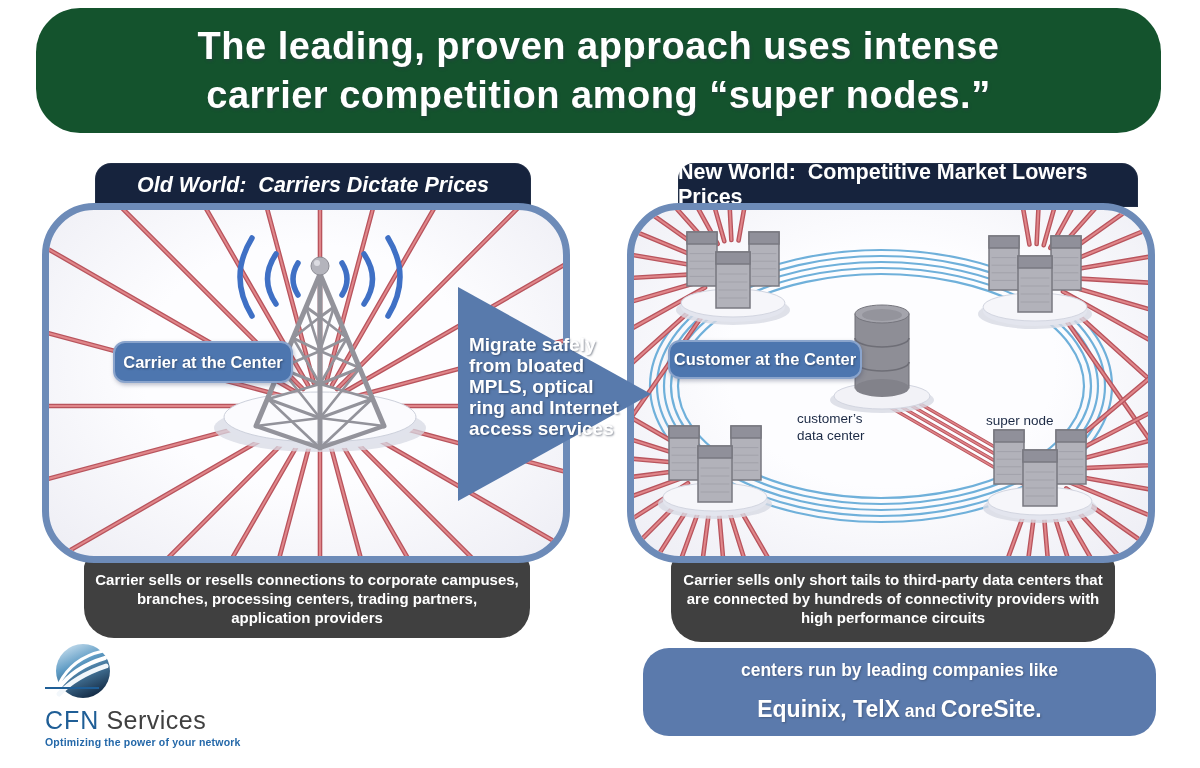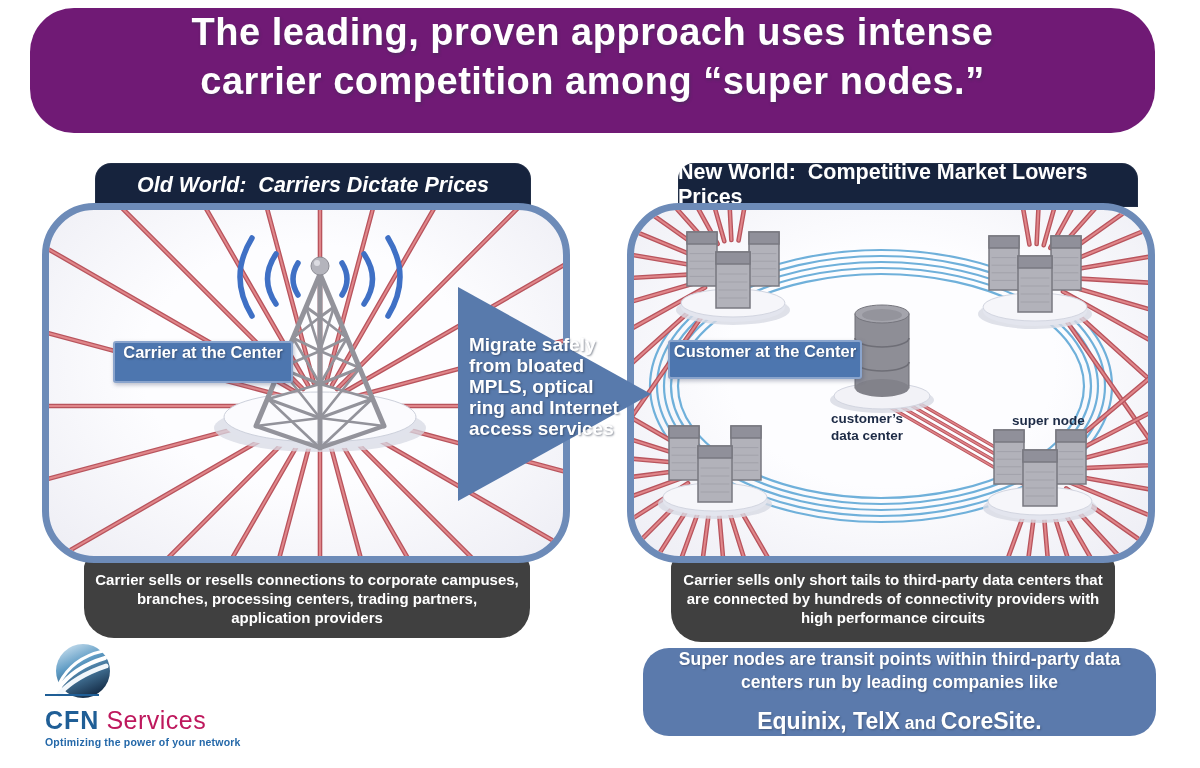--- a/index.html
+++ b/index.html
@@ -5,23 +5,23 @@
   html,body{margin:0;padding:0;}
   body{
     width:1200px;height:768px;position:relative;overflow:hidden;
     background:#ffffff;
     font-family:"Liberation Sans", sans-serif;
   }
   .pre{white-space:pre-wrap;}
 
   
   .banner{
-    position:absolute;left:30px;top:8px;width:1125px;height:125px;
-    background:#701a75;border-radius:44px;
-    display:flex;justify-content:center;
+    position:absolute;left:36px;top:8px;width:1125px;height:125px;
+    background:#14532d;border-radius:44px;
+    display:flex;align-items:center;justify-content:center;
     z-index:3;
   }
   .banner-text{
     color:#fff;font-weight:bold;font-size:38px;line-height:49px;
     text-align:center;letter-spacing:.5px;
     text-shadow:1px 2px 3px rgba(50,55,75,.45);
   }
 
   
   .panel-header{
@@ -43,32 +43,32 @@
     background:radial-gradient(ellipse at 50% 45%, #fdfdff 45%, #ededf4 100%);
     overflow:hidden;z-index:2;
   }
   .panel-old{left:42px;}
   .panel-new{left:627px;padding-left:36px;}
   .panel svg.scene{position:absolute;left:0;top:0;}
 
   
   .pill{
     position:absolute;background:#4d76af;border:2px solid #8aa4cc;
-    border-radius:3px;color:#fff;font-weight:bold;font-size:16.5px;
-    display:flex;justify-content:center;
+    border-radius:12px;color:#fff;font-weight:bold;font-size:16.5px;
+    display:flex;align-items:center;justify-content:center;
     text-shadow:1px 1px 2px rgba(30,40,60,.5);
     box-shadow:1px 2px 4px rgba(60,70,100,.35);
     z-index:4;
   }
   .pill-old{left:64px;top:131px;width:176px;height:38px;}
   .pill-new{left:34px;top:130px;width:190px;height:35px;}
 
   .node-label{
-    position:absolute;color:#1c2a45;font-weight:bold;font-size:13.5px;
-    line-height:17px;text-align:center;z-index:4;
+    position:absolute;color:#1c2a45;font-weight:normal;font-size:13.5px;
+    line-height:17px;z-index:4;
   }
   .lbl-dc{left:163px;top:200px;width:140px;}
   .lbl-sn{left:352px;top:202px;width:125px;}
 
   
   .caption{
     position:absolute;background:#404040;z-index:1;
     border-radius:12px 12px 30px 30px;
     color:#fff;font-weight:bold;font-size:15px;line-height:19px;
     text-align:center;box-sizing:border-box;
@@ -93,24 +93,24 @@
     text-shadow:1px 1px 2px rgba(40,50,70,.4);
   }
   .supernode-box .l12{font-size:17.5px;line-height:23px;}
   .supernode-box .l3{font-size:23px;line-height:27px;margin-top:14px;text-align:center;}
   .supernode-box .l3 .small{font-size:17.5px;}
 
   
   .logo{position:absolute;left:45px;top:642px;width:220px;z-index:2;}
   .logo-name{margin-top:2px;white-space:nowrap;}
   .logo-cfn{
-    font-size:25px;font-weight:bold;color:#1f5e96;letter-spacing:1px;
-    border-top:2px solid #1f5e96;padding-top:10px;
-  }
-  .logo-services{font-size:25px;font-weight:400;color:#be185d;margin-left:7px;letter-spacing:.5px;}
+    font-size:25px;font-weight:normal;color:#1f5e96;letter-spacing:1px;
+    border-top:2px solid #1f5e96;padding-top:17px;
+  }
+  .logo-services{font-size:25px;font-weight:400;color:#404040;margin-left:7px;letter-spacing:.5px;}
   .logo-tagline{font-size:10.5px;font-weight:bold;color:#2468a9;margin-top:1px;letter-spacing:.2px;}
 </style>
 </head>
 <body>
 
 <div class="banner">
   <div class="banner-text pre">The leading, proven approach uses intense
 carrier competition among “super nodes.”</div>
 </div>
 
@@ -447,21 +447,20 @@
 access services</div>
 
 <div class="caption cap-old pre">Carrier sells or resells connections to corporate campuses,
 branches, processing centers, trading partners,
 application providers</div>
 <div class="caption cap-new pre">Carrier sells only short tails to third-party data centers that
 are connected by hundreds of connectivity providers with
 high performance circuits</div>
 
 <div class="supernode-box">
-  <div class="l12">Super nodes are transit points within third-party data</div>
   <div class="l12">centers run by leading companies like</div>
   <div class="l3">
     <span class="pre">Equinix, TelX</span><span class="small pre"> and </span><span class="pre">CoreSite.</span>
   </div>
 </div>
 
 <div class="logo">
   <svg width="80" height="58" viewBox="0 0 80 58">
     <defs>
       <linearGradient id="globeG" x1="0.1" y1="0" x2="0.55" y2="1">

